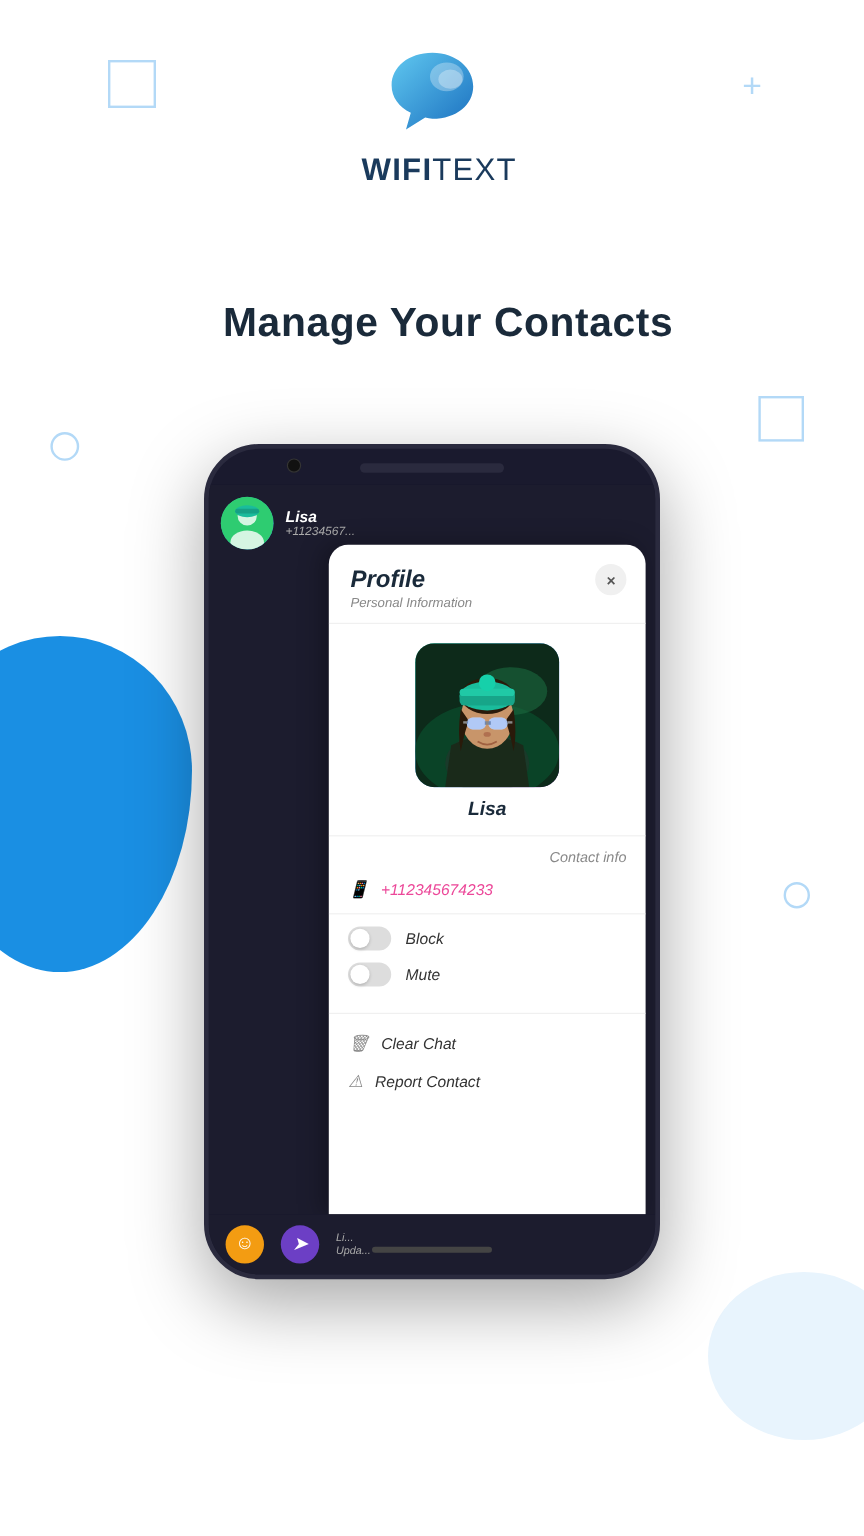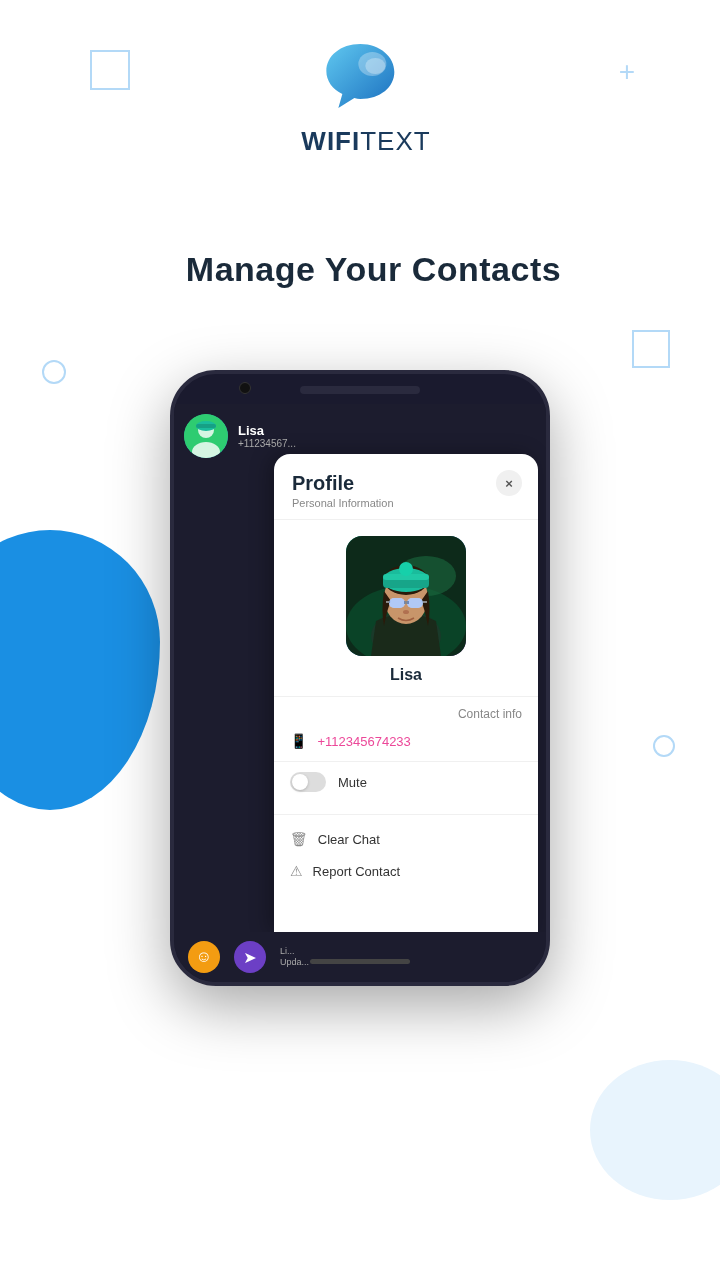--- a/index.html
+++ b/index.html
@@ -119,21 +119,22 @@
       padding-left: 27px;
     }
 
     
     .phone-container {
       position: absolute;
       top: 370px;
       left: 50%;
       transform: translateX(-50%);
       width: 380px;
-      height: 616px;
+      height: 696px;
+      font-style: italic;
     }
 
     .phone-body {
       width: 100%;
       height: 100%;
       background: #1a1a2e;
       border-radius: 46px;
       border: 4px solid #2a2a3e;
       position: relative;
       overflow: hidden;
@@ -561,20 +562,26 @@
           </div>
 
           <div class="section-title">Contact info</div>
           <div class="phone-row">
             <span class="phone-icon-small">📱</span>
             <span class="phone-number-text">+112345674233</span>
           </div>
 
           <div class="toggles-section">
 
+            <div class="toggle-row">
+              <div class="toggle-switch off">
+                <div class="toggle-knob"></div>
+              </div>
+              <span class="toggle-label">Block</span>
+            </div>
 
             <div class="toggle-row">
               <div class="toggle-switch off">
                 <div class="toggle-knob"></div>
               </div>
               <span class="toggle-label">Mute</span>
             </div>
 
           </div>
 

